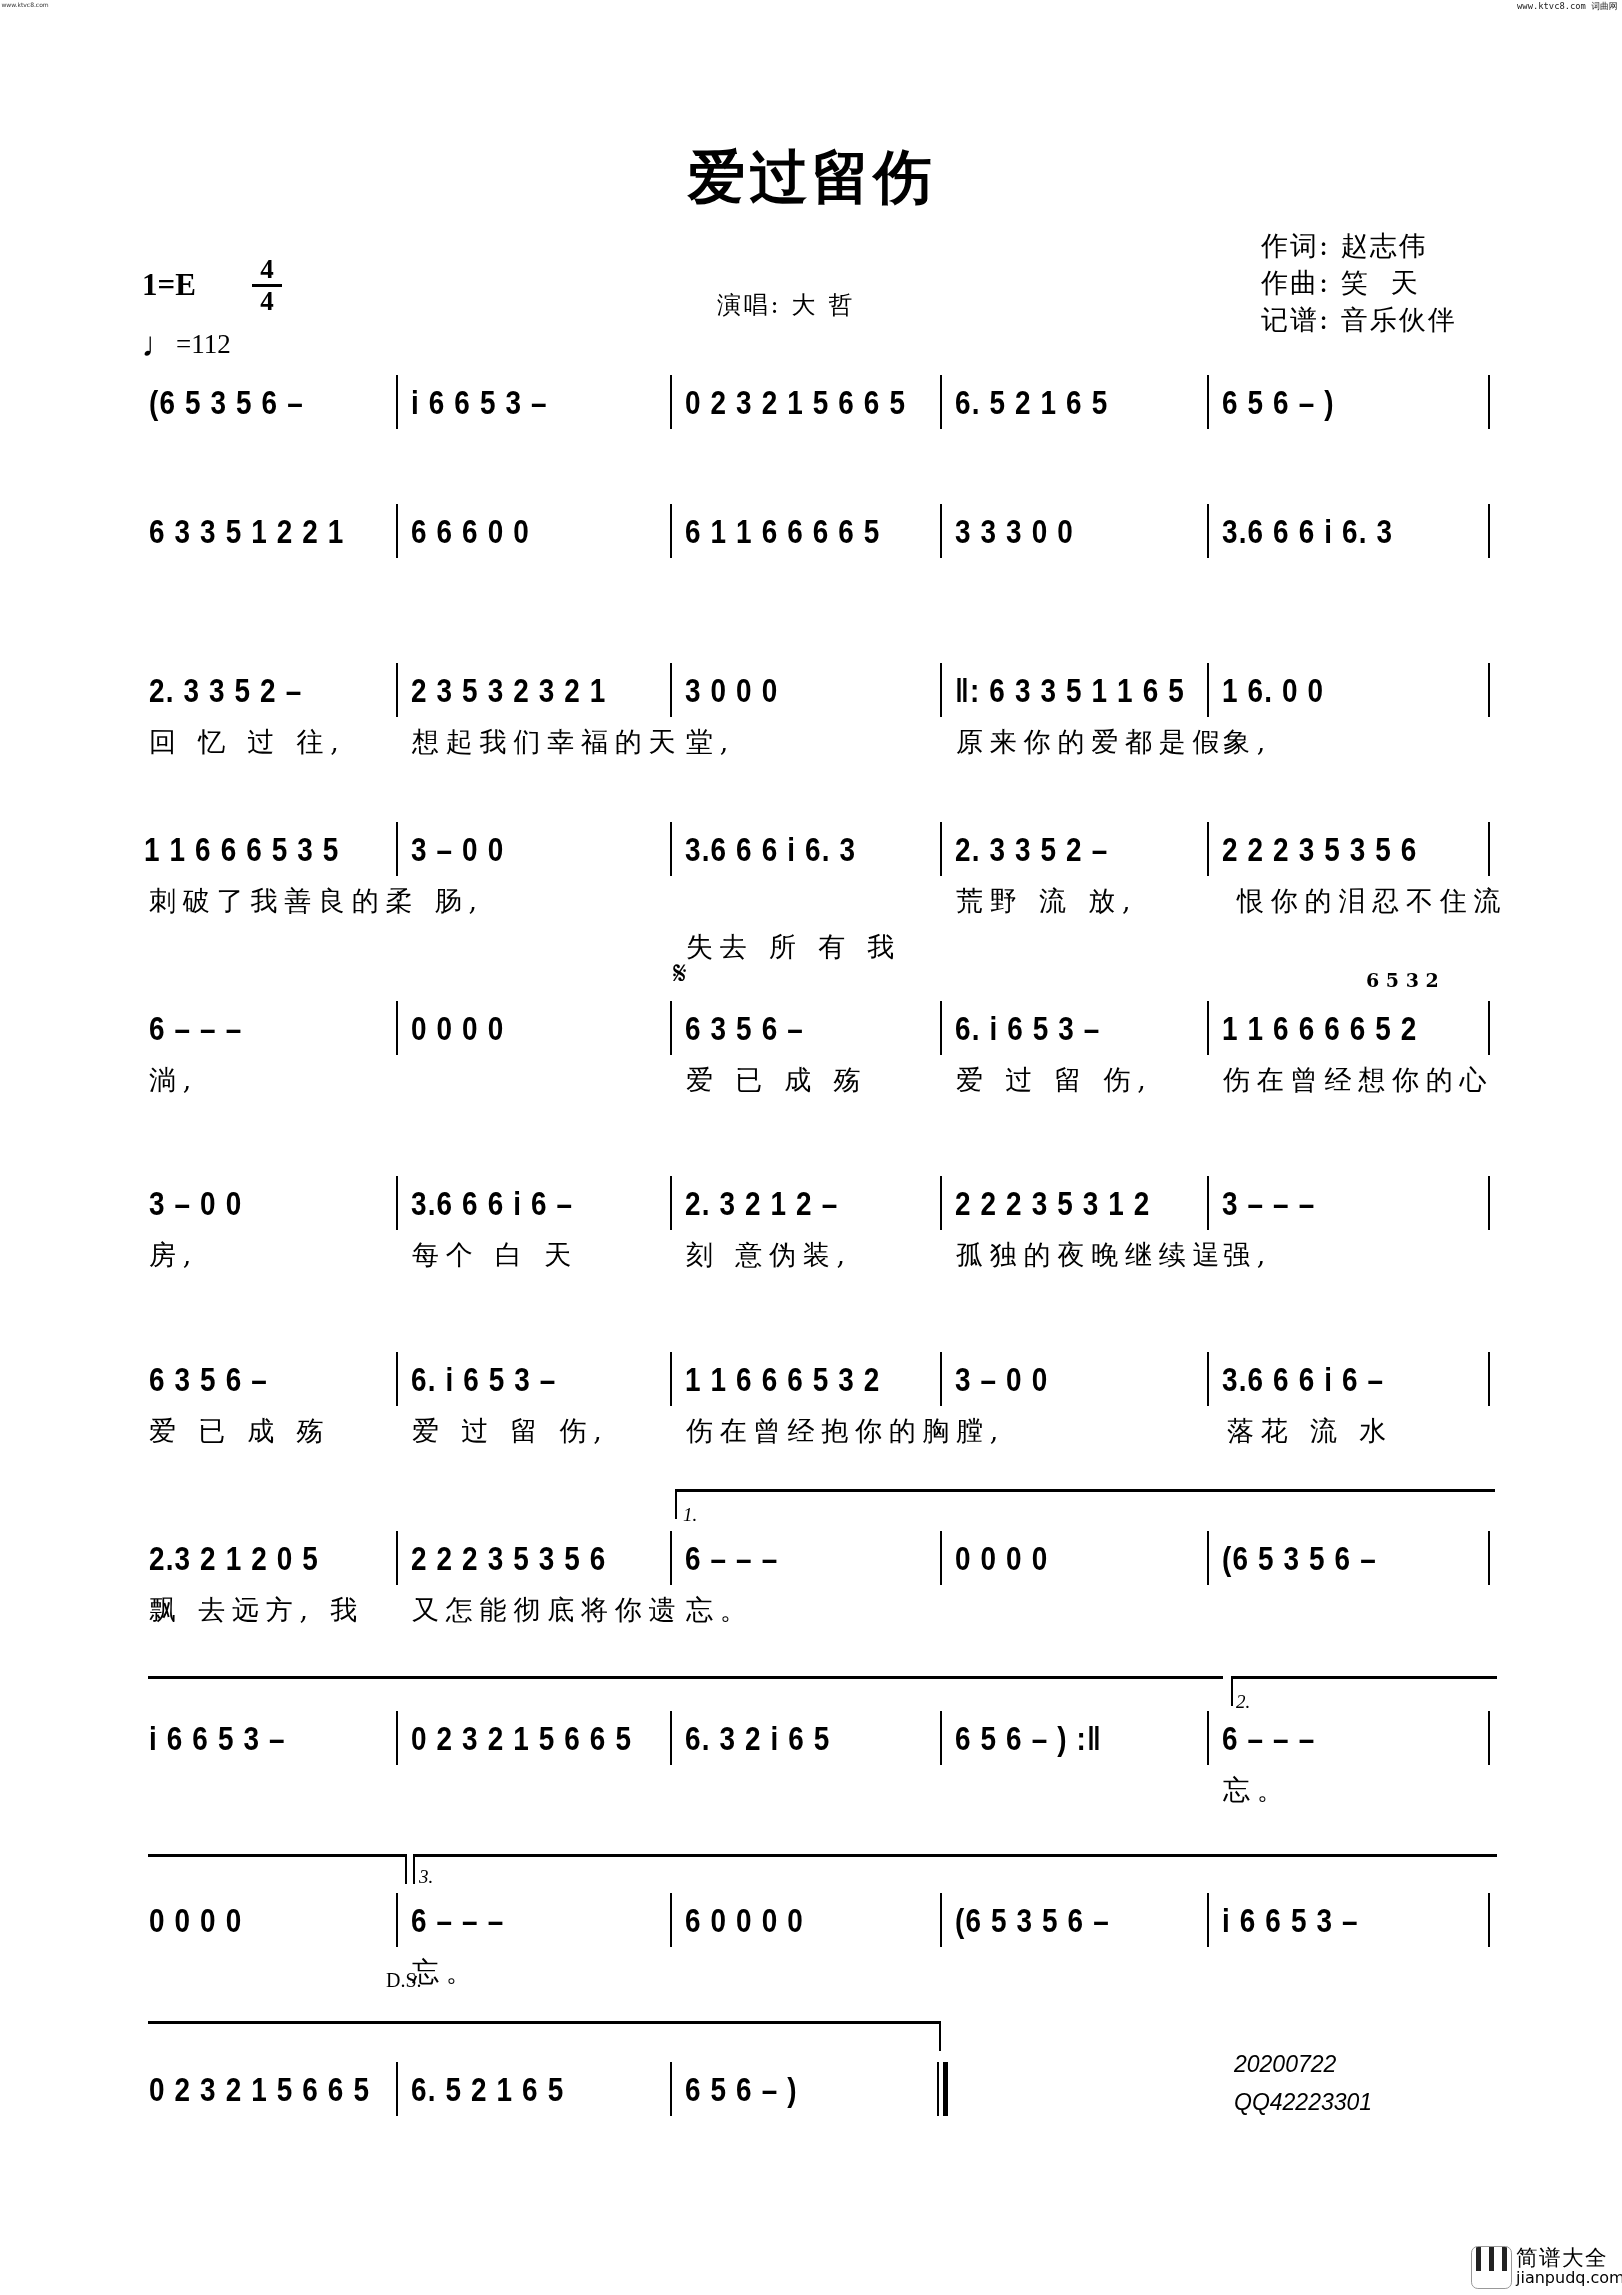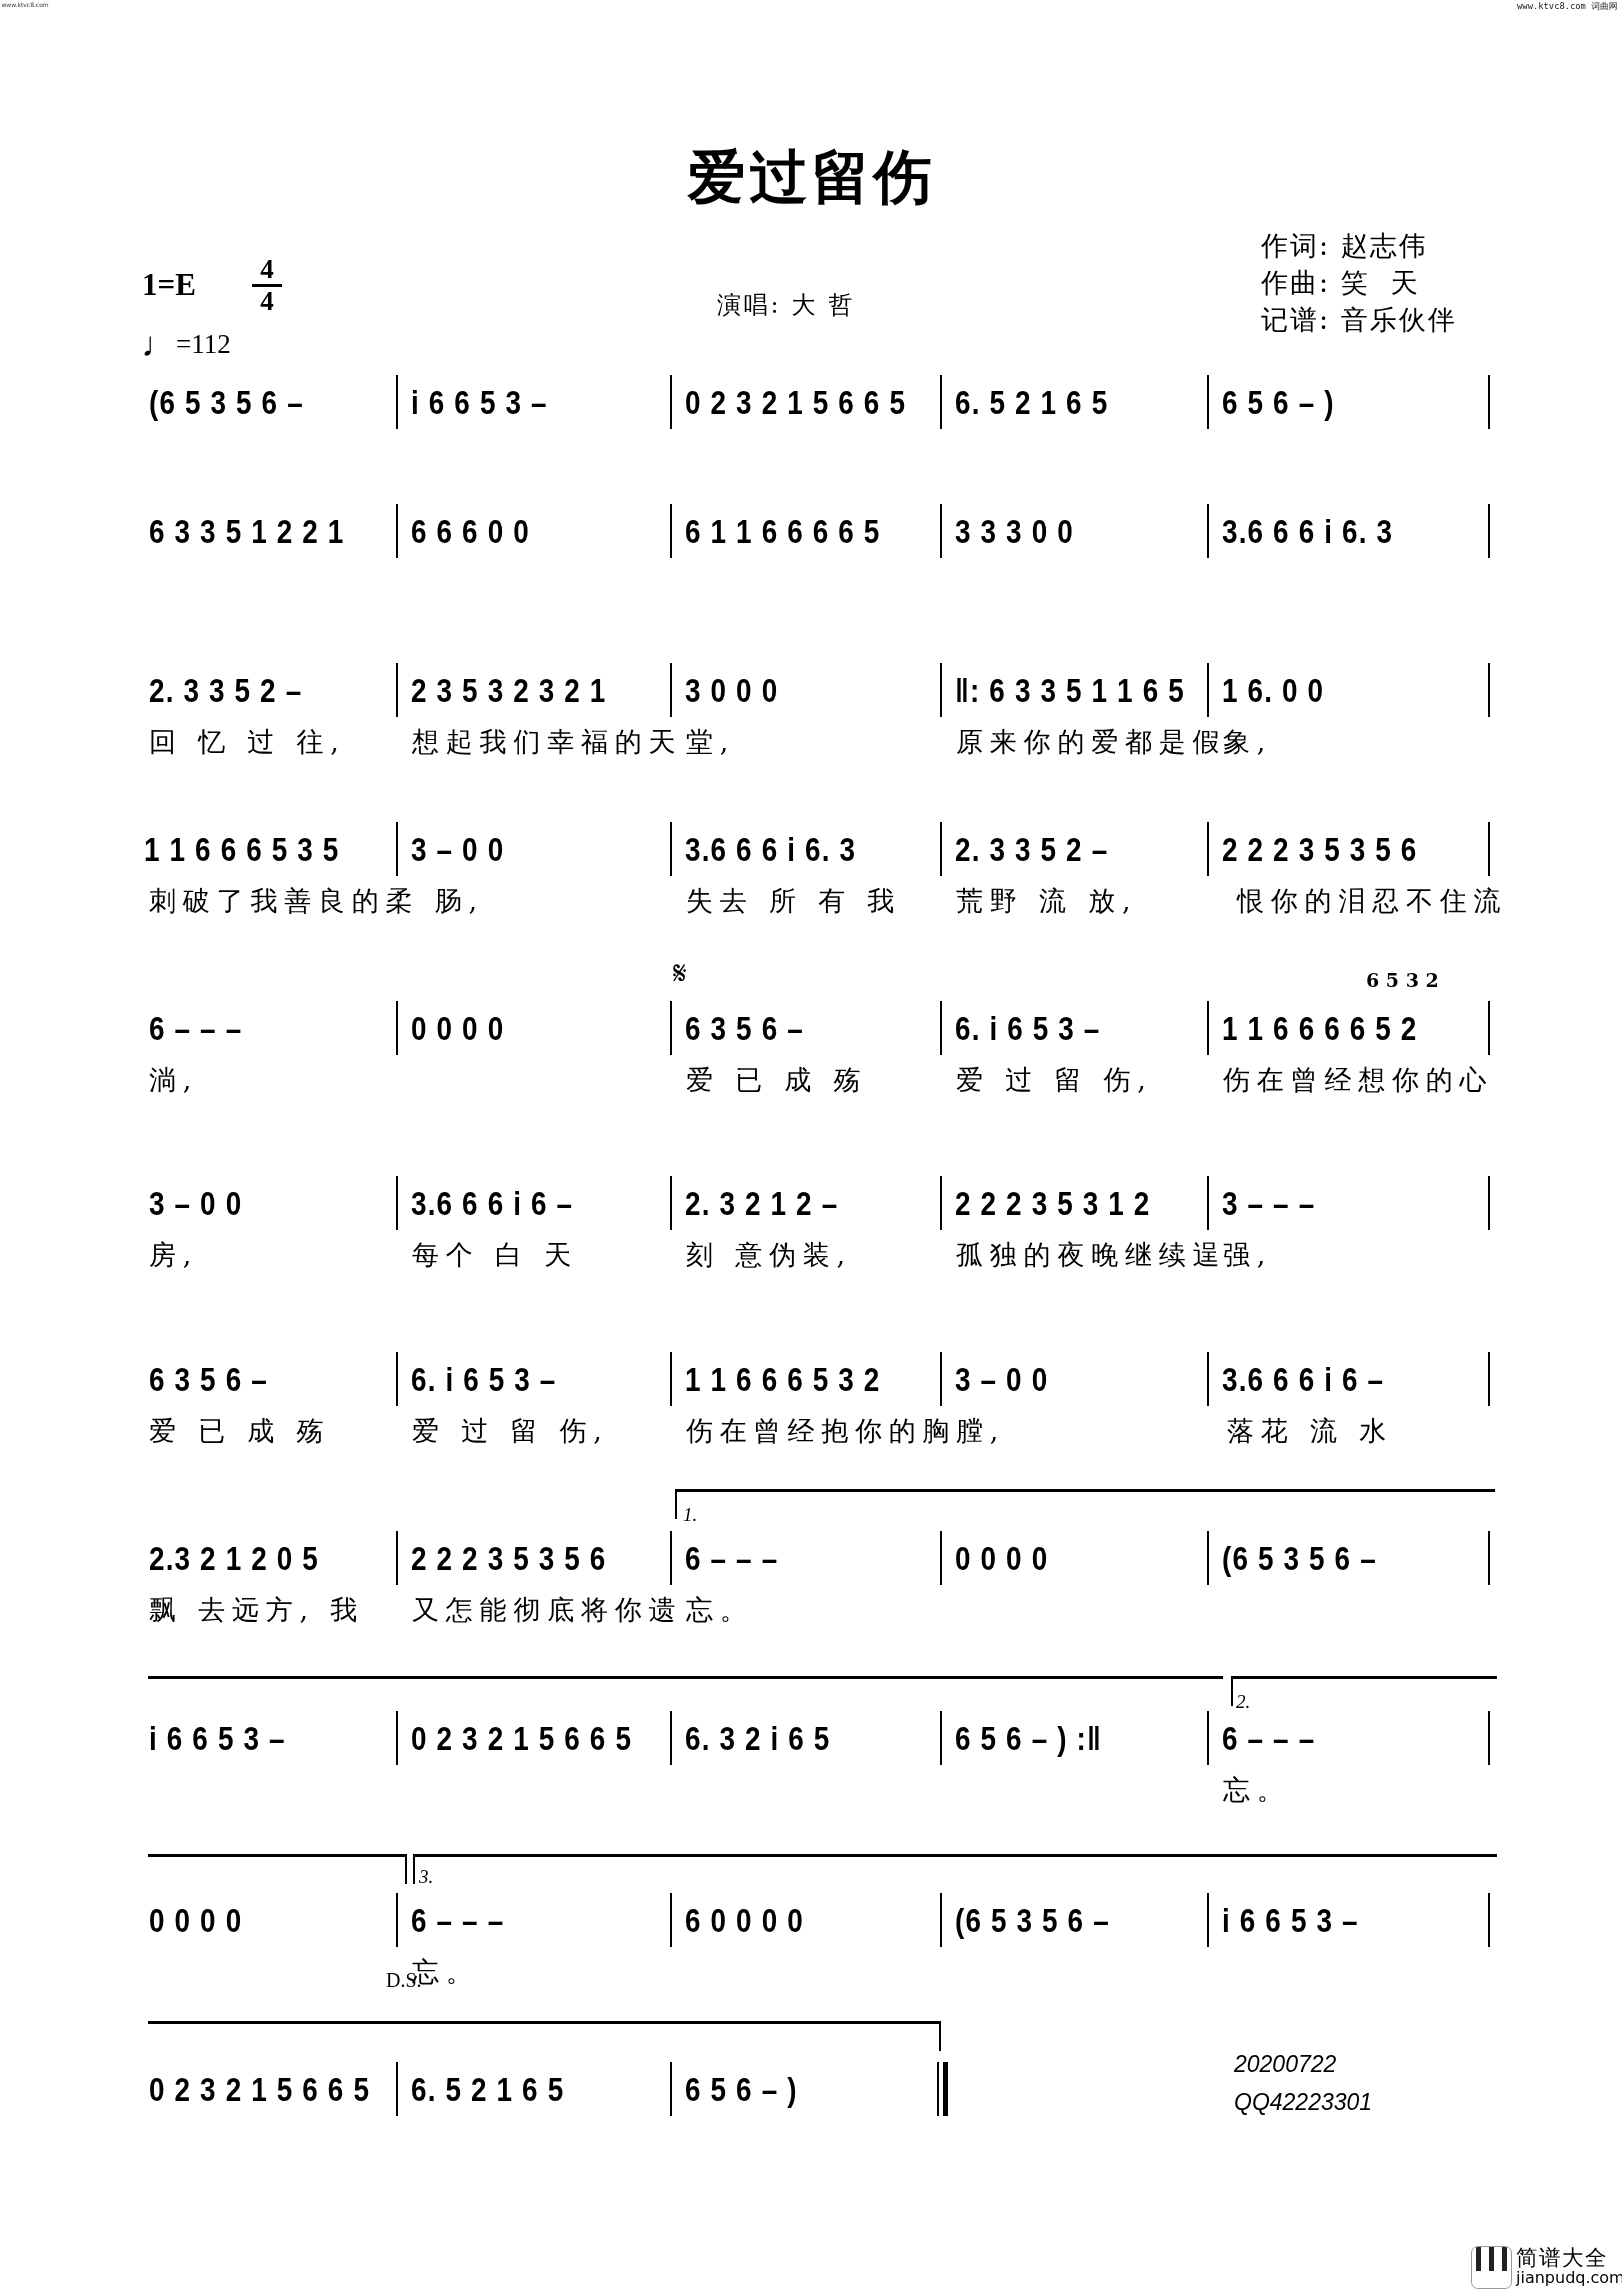--- a/index.html
+++ b/index.html
@@ -166,21 +166,21 @@
         <div class="measure" style="left: 806px; width: 247px;">
           <span class="measure-text">2. 3 3 5 2 –</span>
         </div>
         <div class="measure" style="left: 1073px; width: 260px;">
           <span class="measure-text">2 2 2 3 5 3 5 6</span>
         </div>
       </div>
       <div class="lyric-row">
         <div class="lyric" style="left: 0px;">刺破了我善良的柔 肠,</div>
         <div class="lyric" style="left: 263px;"></div>
-        <div class="lyric" style="left: 537px;">失去 所 有 我</div>
+        <div class="lyric" style="left: 537px; margin-top: 46px;">失去 所 有 我</div>
         <div class="lyric" style="left: 807px;">荒野 流 放,</div>
         <div class="lyric" style="left: 1088px;">恨你的泪忍不住流</div>
       </div>
     </div>
     <div class="system" style="top: 1001px;">
       <div class="staff-row">
         <div class="barline" style="left: 247px;"></div>
         <div class="barline" style="left: 521px;"></div>
         <div class="barline" style="left: 791px;"></div>
         <div class="barline" style="left: 1058px;"></div>

